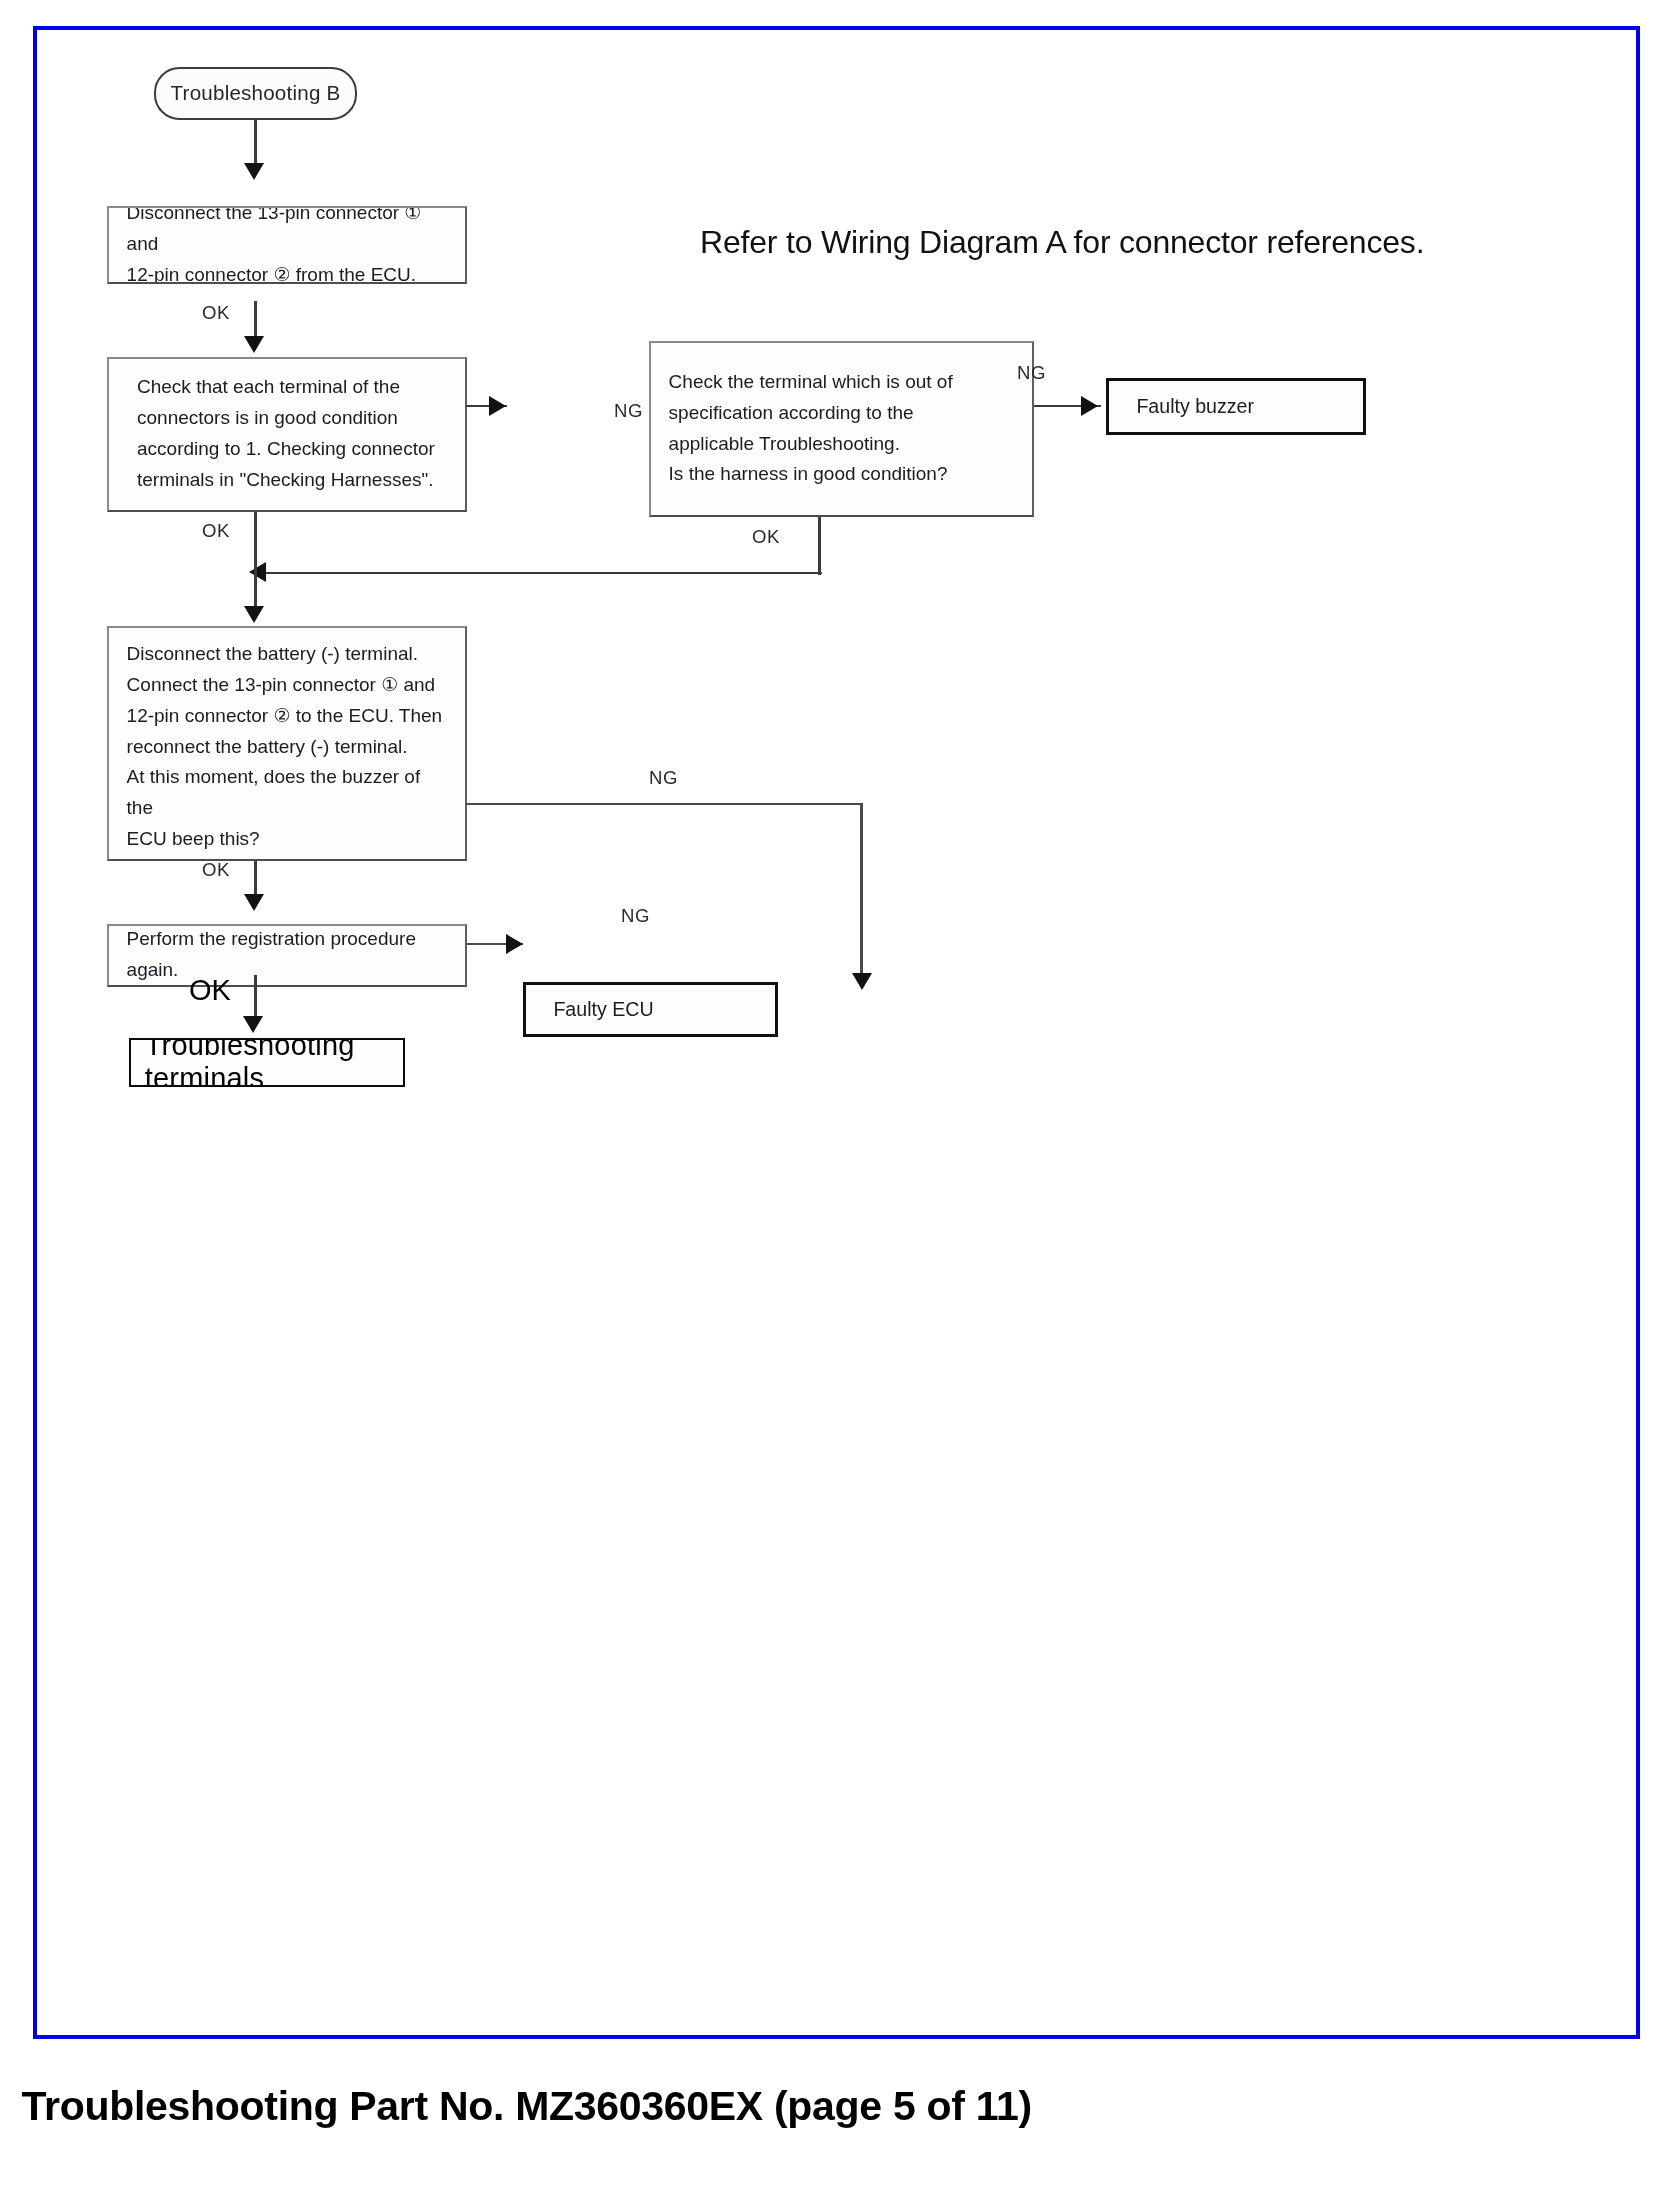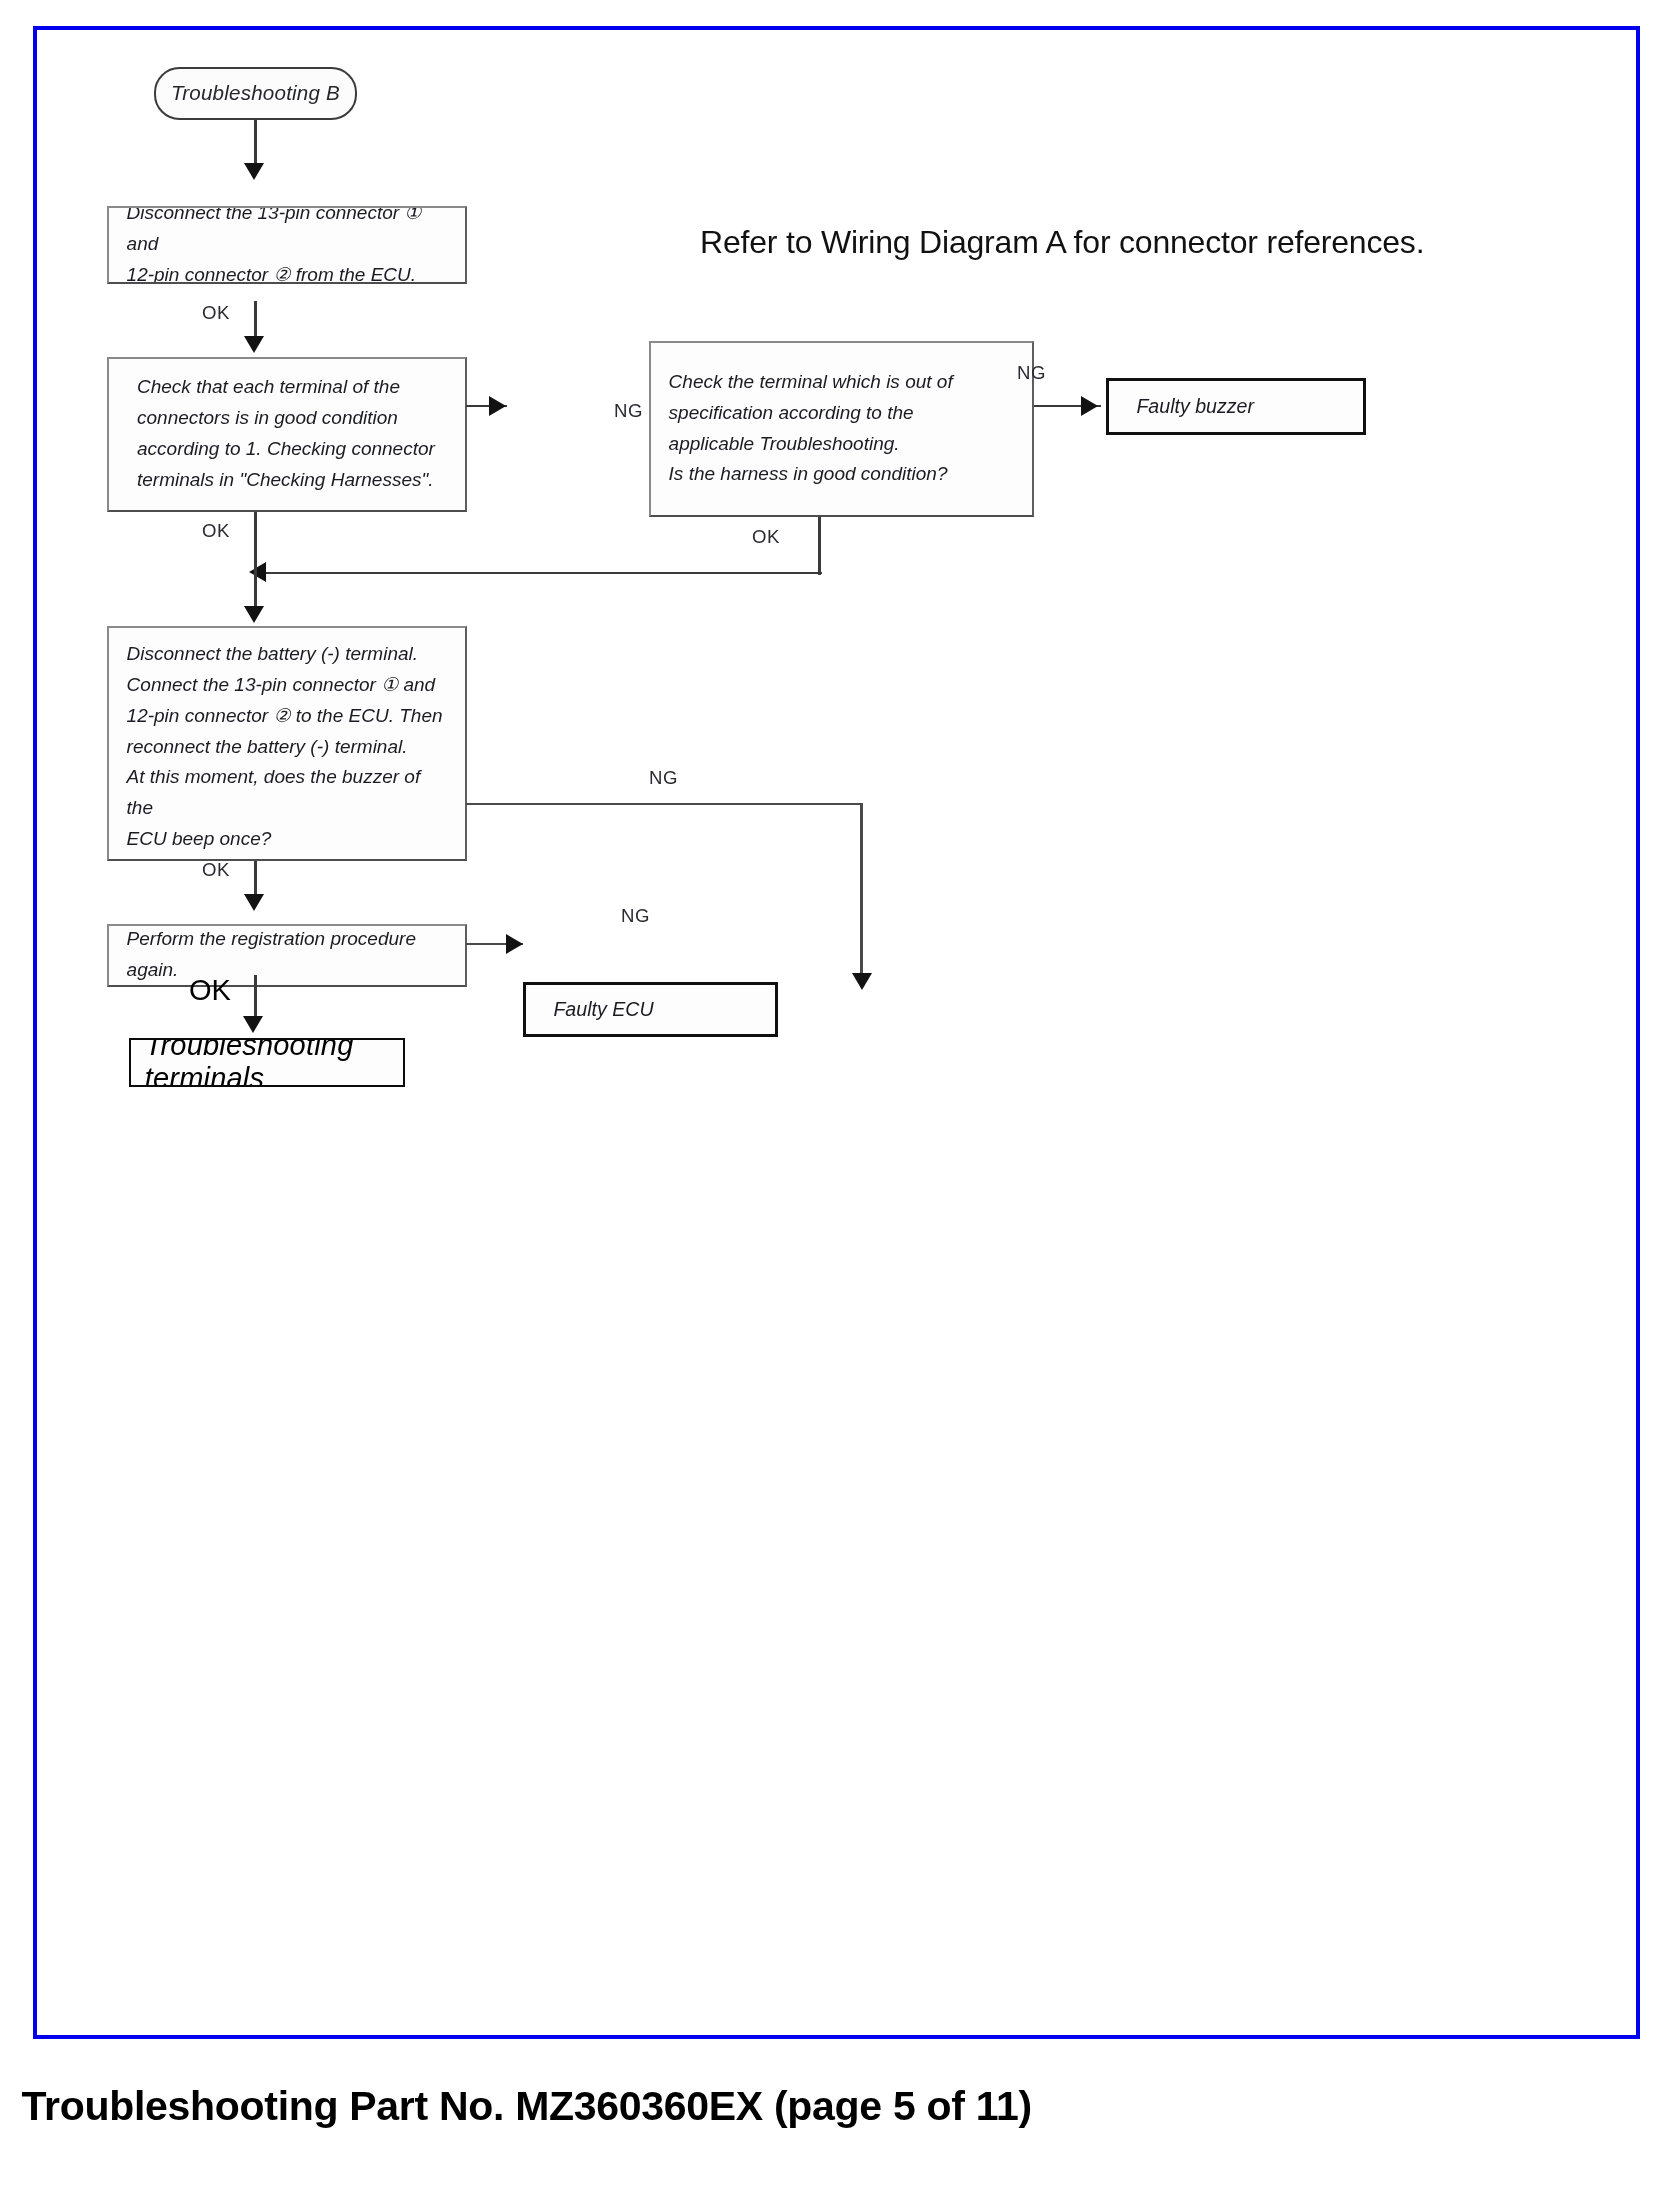--- a/index.html
+++ b/index.html
@@ -43,21 +43,20 @@
     box-sizing: border-box;
     background: #fdfdfd;
     color: #1b1b23;
     display: flex;
     align-items: center;
     overflow: hidden;
   }
   .node .txt {
     display: block;
     width: 100%;
-    font-style: italic;
   }
 
   
   .terminal {
     border: 2px solid #3b3b3b;
     border-radius: 25.5px;
     justify-content: center;
     font-size: 20.6px;
     letter-spacing: 0.2px;
     color: #26262e;
@@ -222,21 +221,21 @@
     <div class="ln v" style="left:217px; top:482px; height:104px;"></div>
     <div class="arrow down" style="left:207px; top:576px;"></div>
     <div class="elabel" style="left:165px; top:490px;">OK</div>
 
     <div class="node proc" style="left:70px; top:596px; width:360px; height:235px; flex-direction:column; justify-content:flex-start;">
       <span class="txt">Disconnect  the  battery  (-)  terminal.</span>
       <span class="txt">Connect  the  13-pin  connector ① and</span>
       <span class="txt">12-pin  connector ② to  the  ECU.  Then</span>
       <span class="txt">reconnect the battery (-) terminal.</span>
       <span class="txt">At this moment, does the buzzer of the</span>
-      <span class="txt">ECU beep once?</span>
+      <span class="txt">ECU beep this?</span>
     </div>
 
     <div class="ln h thin" style="left:429px; top:773px; width:397px;"></div>
     <div class="ln v thin" style="left:823px; top:773px; height:178px;"></div>
     <div class="arrow down" style="left:815px; top:943px;"></div>
     <div class="elabel" style="left:612px; top:737px;">NG</div>
 
     <div class="ln v" style="left:217px; top:831px; height:41px;"></div>
     <div class="arrow down" style="left:207px; top:864px;"></div>
     <div class="elabel" style="left:165px; top:829px;">OK</div>

